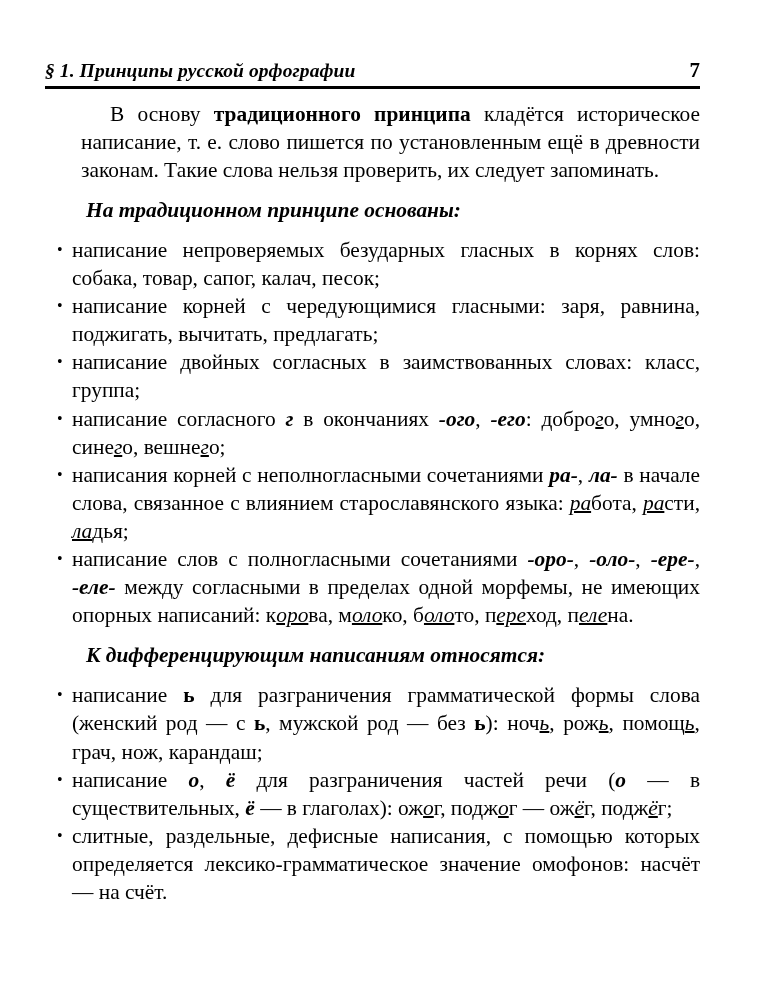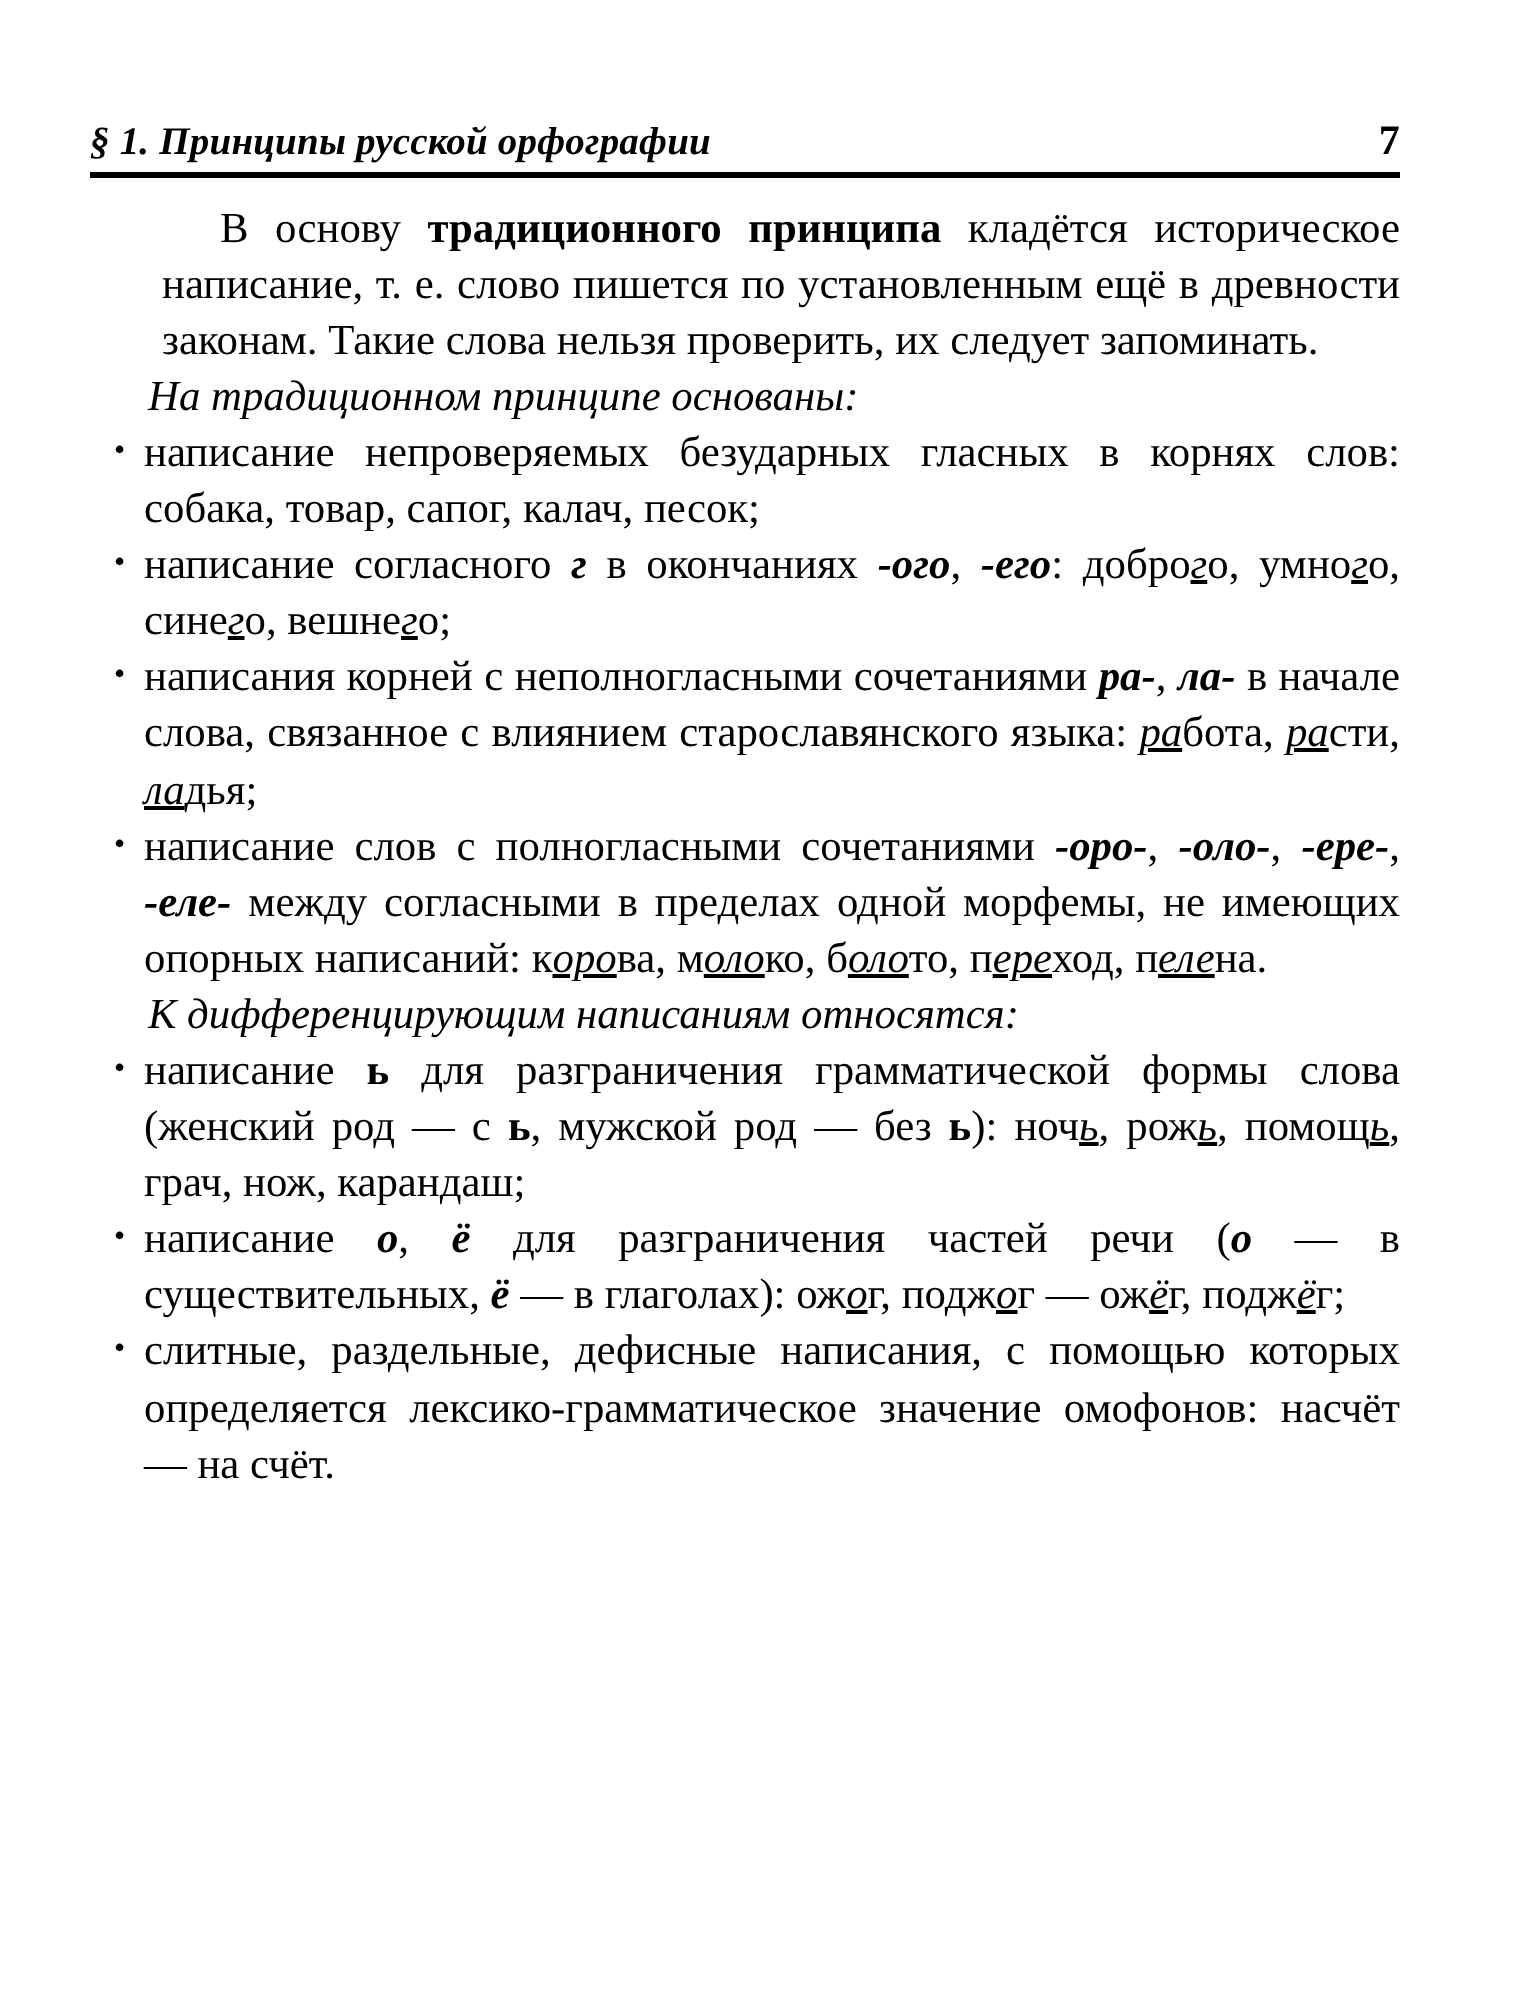--- a/index.html
+++ b/index.html
@@ -53,24 +53,24 @@
     text-align: justify;
     text-justify: inter-word;
     margin: 0;
     hyphens: manual;
   }
   .para.indent { text-indent: 29px; margin-left: 36px; }
 
   .subhead {
     font-size: 21.4px;
     line-height: 28.1px;
-    font-weight: normal;
+    font-weight: bold;
     font-style: italic;
     text-indent: 29px;
-    margin: 0;
+    margin: 12px;
     text-align: left;
   }
 
   ul.blist {
     list-style: none;
     margin: 0;
     padding: 0;
   }
   ul.blist > li {
     position: relative;
@@ -112,22 +112,24 @@
     <div class="rule"></div>
 
     <p class="para indent"><span>В основу </span><span class="b">традиционного принципа</span><span> кладётся историческое написание, т. е. слово пишется по установленным ещё в древности законам. Такие слова нельзя проверить, их следует запоминать.</span></p>
 
     <p class="subhead">На традиционном принципе основаны:</p>
 
     <ul class="blist">
 
       <li><span>написание непроверяемых безударных гласных в корнях слов: </span><span class="i">собака, товар, сапог, калач, песок;</span></li>
 
+      <li><span>написание корней с чередующимися гласными: </span><span class="i">заря, равнина, поджигать, вычитать, предлагать;</span></li>
 
 
+      <li><span>написание двойных согласных в заимствованных словах: </span><span class="i">класс, группа;</span></li>
 
       <li><span>написание согласного </span><span class="bi">г</span><span> в окончаниях </span><span class="bi">-ого</span><span>, </span><span class="bi">-его</span><span>: </span><span class="i">добро</span><span class="iu">г</span><span class="i">о, </span><span class="i">умно</span><span class="iu">г</span><span class="i">о, </span><span class="i">сине</span><span class="iu">г</span><span class="i">о, </span><span class="i">вешне</span><span class="iu">г</span><span class="i">о;</span></li>
 
 
       <li><span>написания корней с неполногласными сочетаниями </span><span class="bi">ра-</span><span>, </span><span class="bi">ла-</span><span> в начале слова, связанное с влиянием старославянского языка: </span><span class="iu">ра</span><span class="i">бота, </span><span class="iu">ра</span><span class="i">сти, </span><span class="iu">ла</span><span class="i">дья;</span></li>
 
       <li><span>написание слов с полногласными сочетаниями </span><span class="bi">-оро-</span><span>, </span><span class="bi">-оло-</span><span>, </span><span class="bi">-ере-</span><span>, </span><span class="bi">-еле-</span><span> между согласными в пределах одной морфемы, не имеющих опорных написаний: </span><span class="i">к</span><span class="iu">оро</span><span class="i">ва, </span><span class="i">м</span><span class="iu">оло</span><span class="i">ко, </span><span class="i">б</span><span class="iu">оло</span><span class="i">то, </span><span class="i">п</span><span class="iu">ере</span><span class="i">ход, </span><span class="i">п</span><span class="iu">еле</span><span class="i">на.</span></li>
 
     </ul>
 

